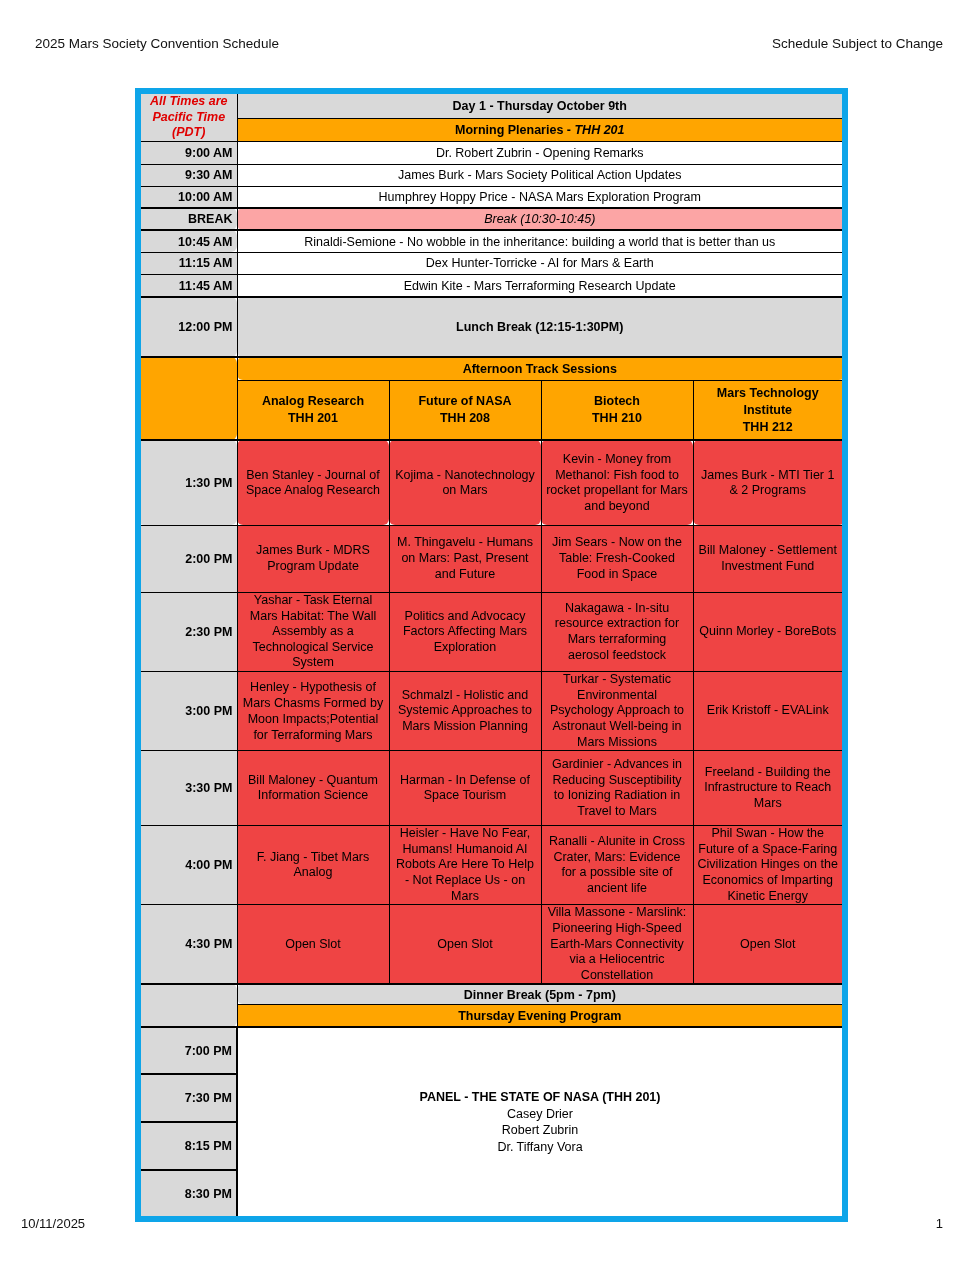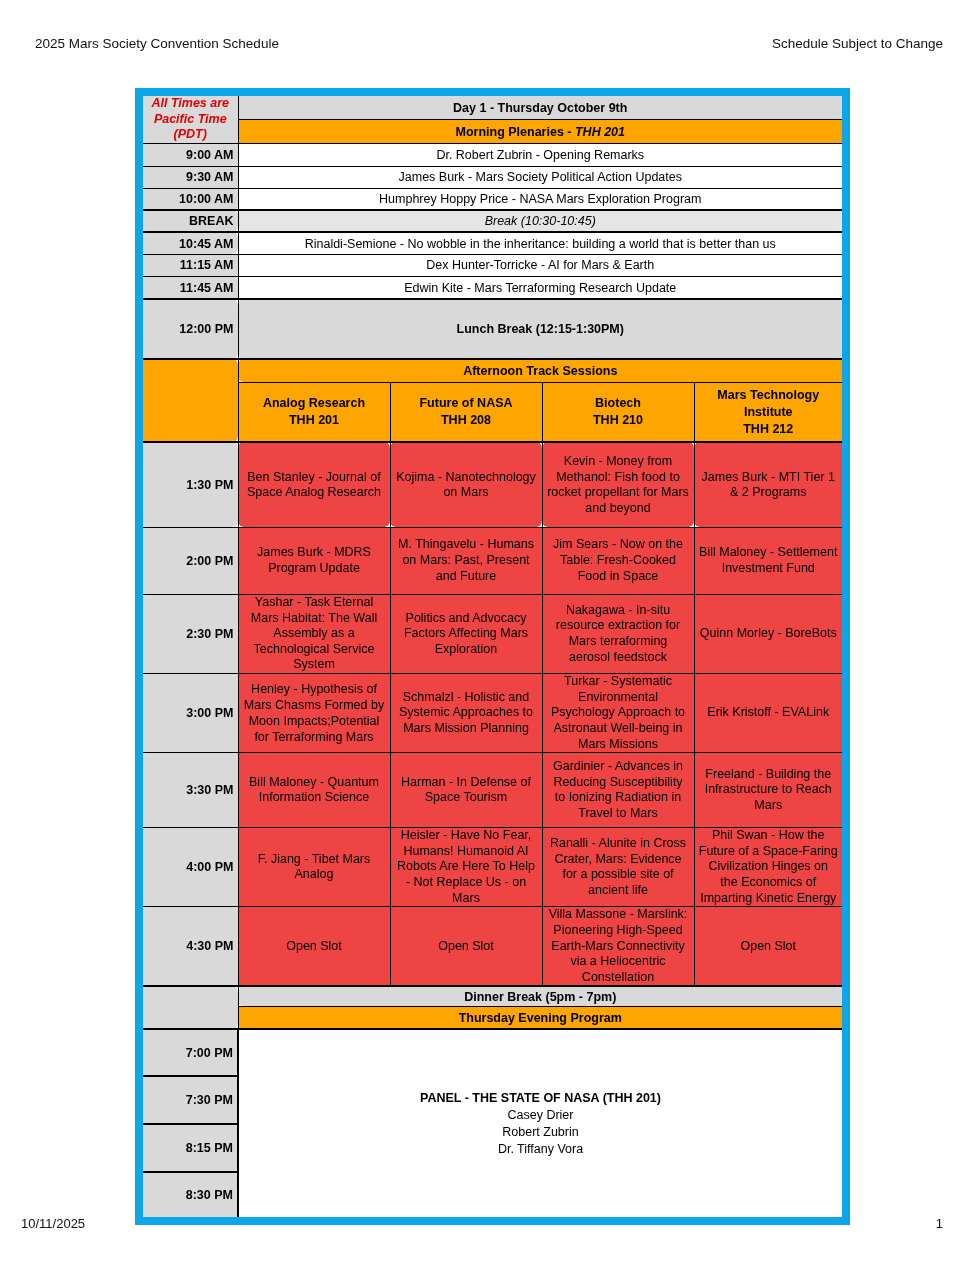--- a/index.html
+++ b/index.html
@@ -16,37 +16,37 @@
     font-size:13.5px; color:#111;
   }
   .page-footer {
     position:absolute; top:1216px; left:21px; right:37px;
     display:flex; justify-content:space-between;
     font-size:13px; color:#111;
   }
   table.schedule {
     position:absolute; top:88px; left:135px;
     border-collapse:collapse; table-layout:fixed;
-    border:8px solid #0ea5e9;
+    border:6px solid #0ea5e9;
   }
   table.schedule td {
     border:1px solid #000;
     font-size:12.5px;
     vertical-align:middle;
     padding:0 4px;
     overflow:hidden;
     word-wrap:break-word;
   }
   tr.sep td { border-top:2px solid #000;border-radius:6px; }
   .c { text-align:center; }
   .b { font-weight:bold; }
   .i { font-style:italic; }
   .bg-orange { background:#FFA500; }
   .bg-gray   { background:#D9D9D9;margin-left:41px; }
-  .bg-dgray  { background:#e5e5e5; }
+  .bg-dgray  { background:#fca5a5; }
   .time {
     background:#D9D9D9; font-weight:bold; text-align:right; font-size:12.5px;
   }
   .time-b { vertical-align:bottom; padding-bottom:3px; }
   .etime { border:2px solid #000 !important; }
   .note {
     background:#D9D9D9;
     color:#E00000; font-weight:bold; font-style:italic;
     text-align:center; font-size:12.5px; line-height:1.25;
     padding:0 2px;

